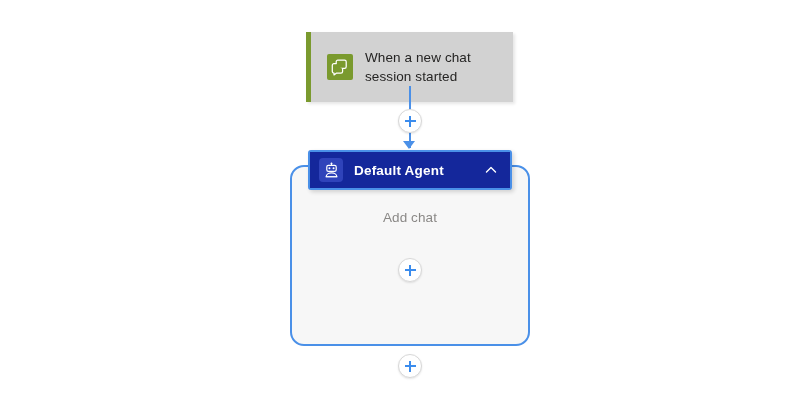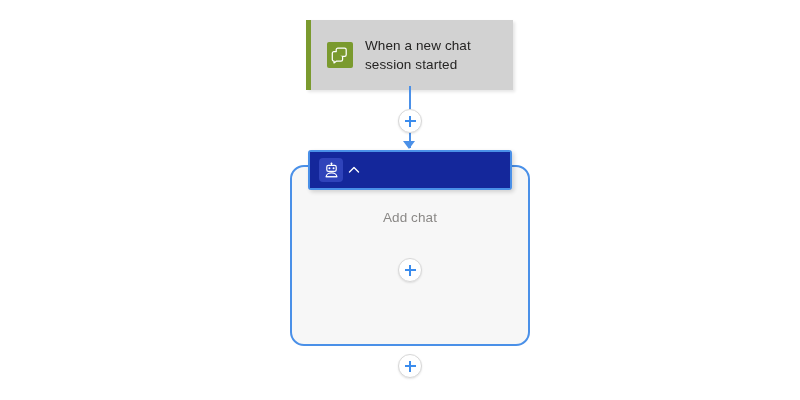--- a/index.html
+++ b/index.html
@@ -20,21 +20,21 @@
   #canvas {
     position: absolute;
     inset: 0;
     background: #ffffff;
   }
 
   
   .trigger-node {
     position: absolute;
     left: 306px;
-    top: 20px;
+    top: 32px;
     width: 207px;
     height: 70px;
     background: #d2d2d2;
     box-shadow: 2px 2px 3px rgba(0,0,0,0.10);
     display: flex;
     align-items: center;
     box-sizing: border-box;
   }
   .trigger-accent {
     position: absolute;
@@ -218,20 +218,21 @@
         <svg width="17" height="17" viewBox="0 0 18 18">
           <line x1="9" y1="1.4" x2="9" y2="3.4" stroke="#ffffff" stroke-width="1.2" stroke-linecap="round"></line>
           <circle cx="9" cy="1.3" r="0.9" fill="#ffffff"></circle>
           <rect x="4" y="3.6" width="10" height="6.3" rx="1.7" fill="none" stroke="#ffffff" stroke-width="1.25"></rect>
           <circle cx="6.8" cy="6.7" r="1.05" fill="#ffffff"></circle>
           <circle cx="11.2" cy="6.7" r="1.05" fill="#ffffff"></circle>
           <path d="M3.4 15.6 a5.6 4 0 0 1 11.2 0 z" fill="none" stroke="#ffffff" stroke-width="1.25" stroke-linejoin="round"></path>
           <line x1="3.4" y1="15.6" x2="14.6" y2="15.6" stroke="#ffffff" stroke-width="1.25" stroke-linecap="round"></line>
         </svg>
       </div>
+      <div class="agent-title">Default Agent</div>
       <div class="chevron-btn">
         <svg width="14" height="14" viewBox="0 0 14 14">
           <polyline points="2.5,9 7,4.6 11.5,9" fill="none" stroke="#ffffff" stroke-width="1.4" stroke-linecap="round" stroke-linejoin="round"></polyline>
         </svg>
       </div>
     </div>
   </div>
 
   <div class="plus-btn plus-bottom"></div>
 

